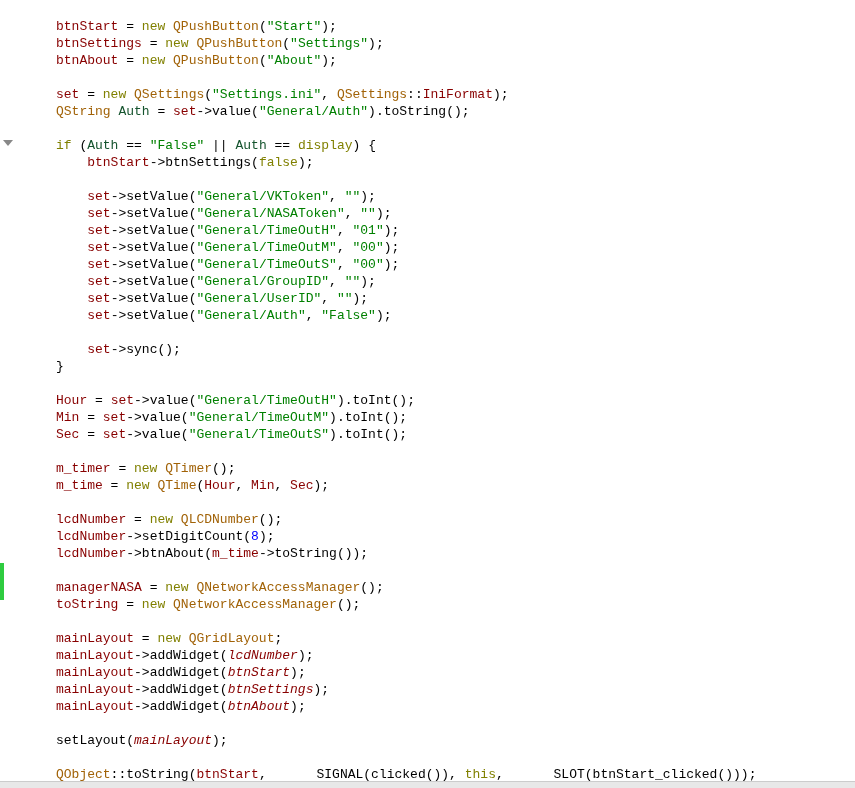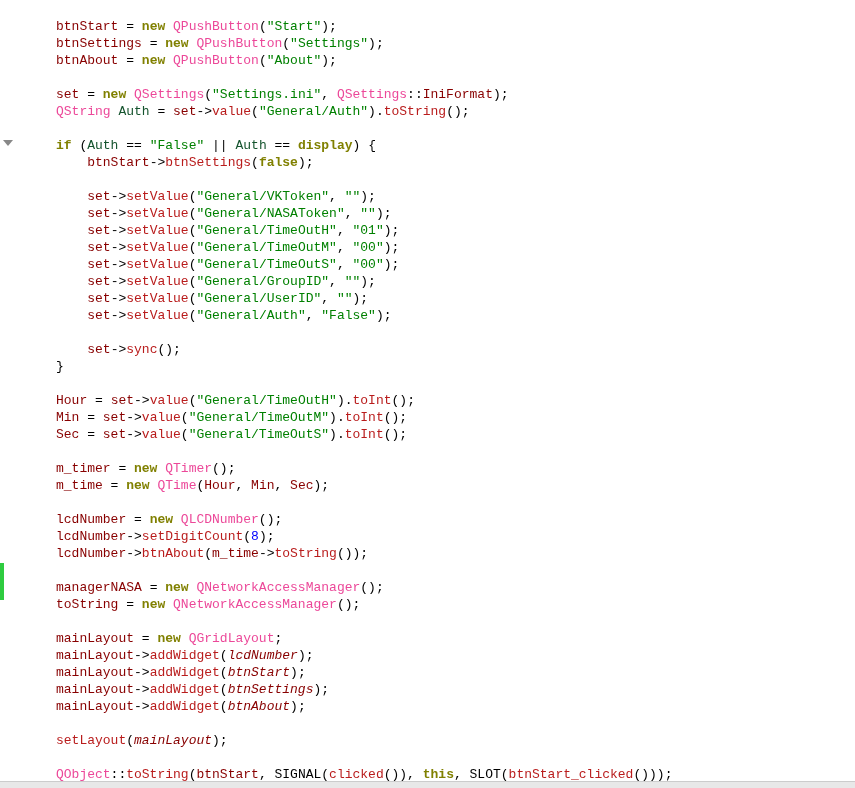--- a/index.html
+++ b/index.html
@@ -38,27 +38,27 @@
     left: 0;
     top: 563px;
     width: 4px;
     height: 37px;
     background: #2ecc40;
   }
   .code {
     padding: 18px 0 0 34px;
     white-space: pre;
   }
-  .kw   { color: #808000; font-weight: bold; }       
-  .type { color: #ec4899; }       
+  .kw   { color: #808000; }       
+  .type { color: #a16207; }       
   .str  { color: #008000; }       
   .num  { color: #0000ff; }       
-  .func { color: #b91c1c; }       
+  .func { color: #000000; }       
   .mbr  { color: #880000; }       
-  .var  { color: #000000; }       
+  .var  { color: #000000; margin-left: 42px; }       
   .lvar { color: #14532d; }       
   .em   { font-style: italic; color:#880000; }
   .bottom-bar {
     position: absolute;
     left: 0; right: 0; bottom: 0;
     height: 6px;
     background: #e8e8e8;
     border-top: 1px solid #ccc;
   }
 </style>

